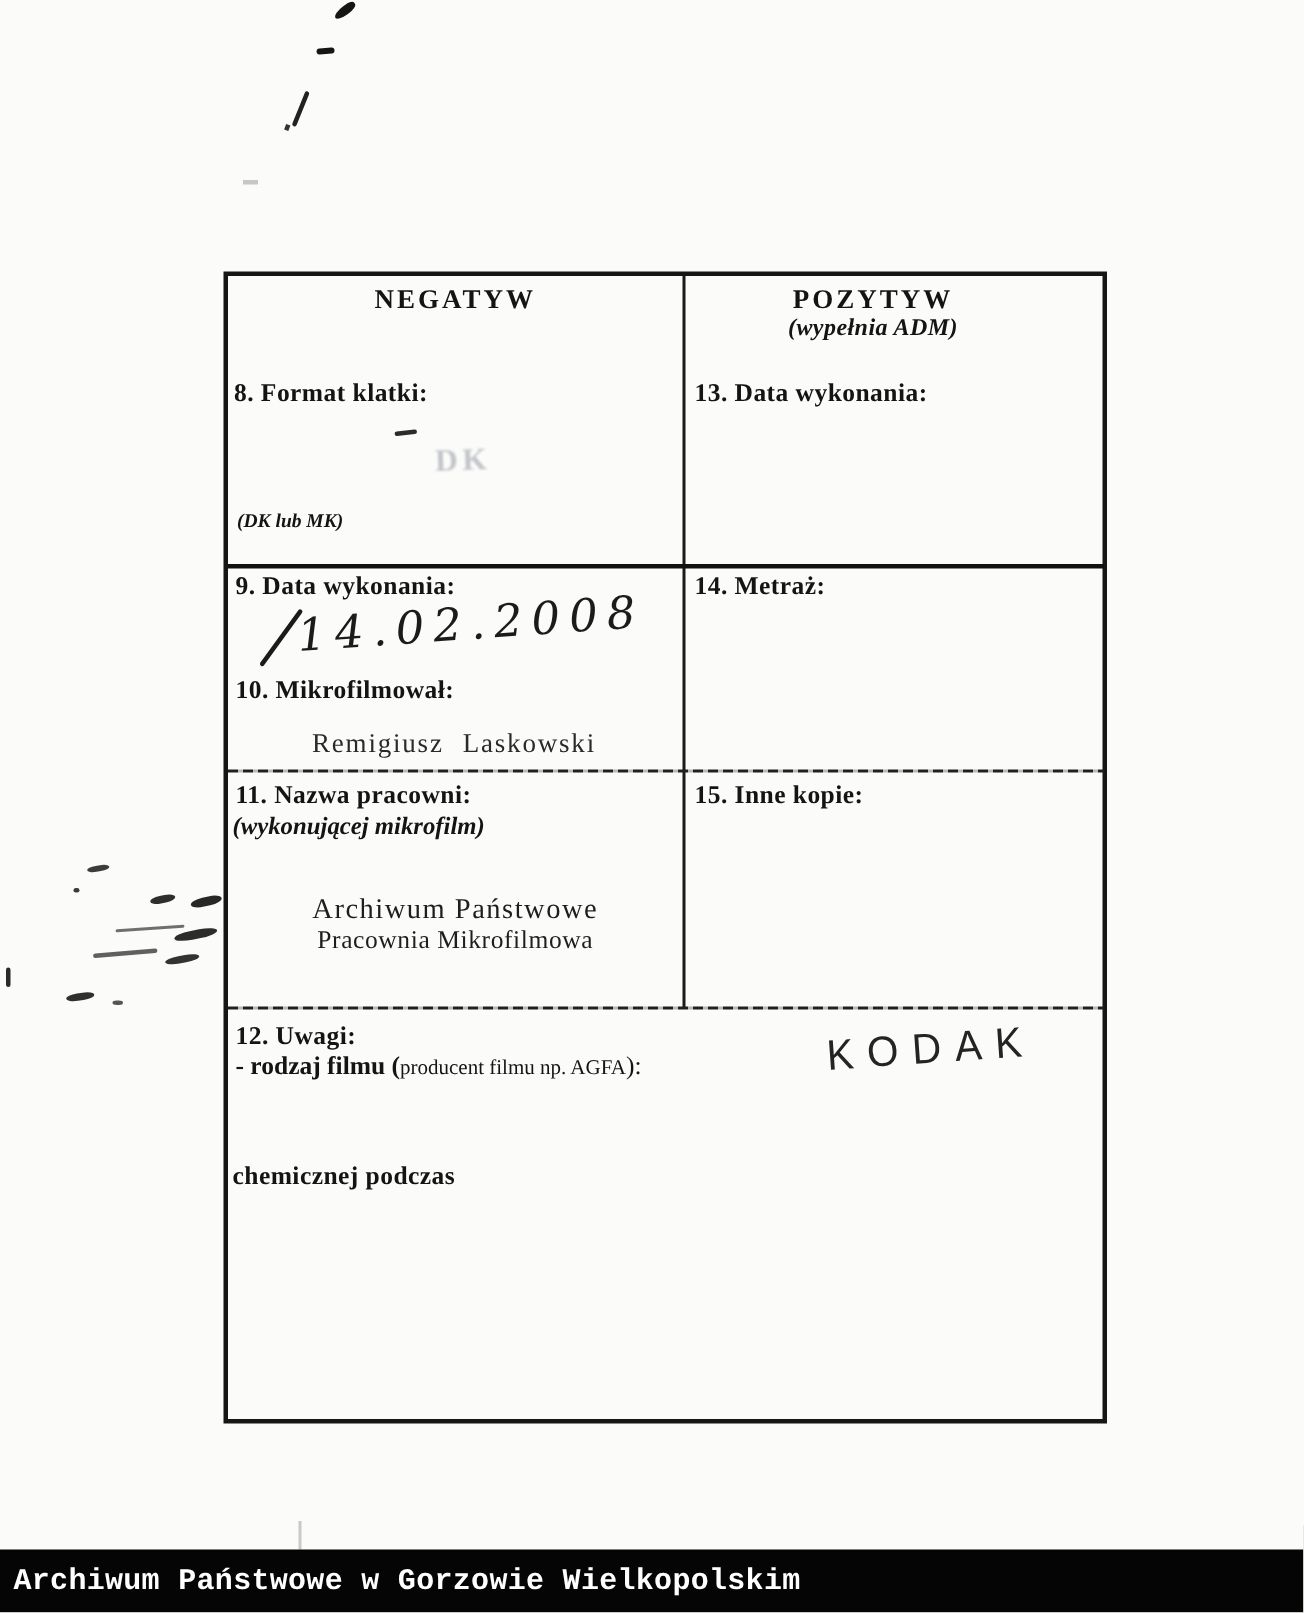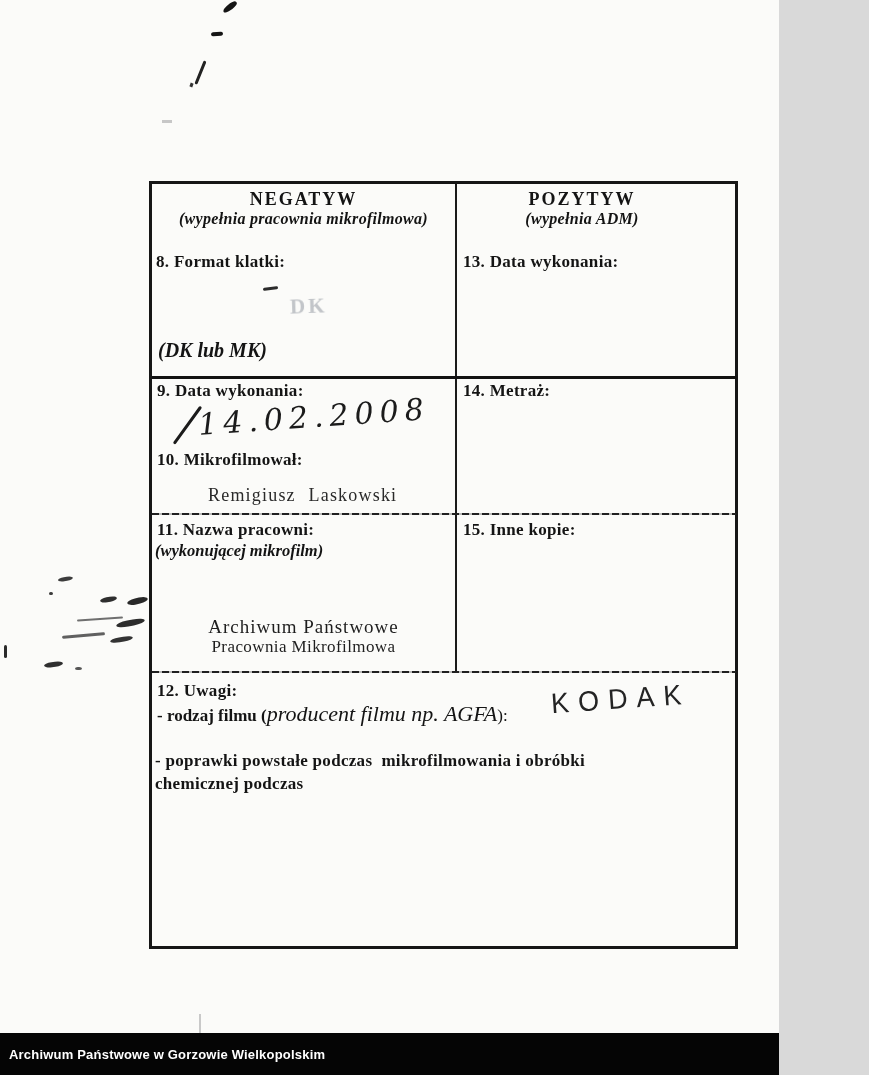--- a/index.html
+++ b/index.html
@@ -1,74 +1,73 @@
 <!DOCTYPE html>
 <html style="--footer-bg: #050505; --footer-fg: #ffffff; --ink: #141414;"><head>
 <meta charset="utf-8">
 <style>
   html,body{margin:0;padding:0;background:#d9d9d9;}
-  .stage{position:relative;width:779px;height:1075px;background:#fbfbf9;overflow:hidden;
+  .stage{position:relative;width:869px;height:1075px;background:#fbfbf9;overflow:hidden;
          font-family:"Liberation Serif",serif;color:var(--ink,#141414);}
   .abs{position:absolute;}
   
   .tbl-outer{left:149px;top:181px;width:589px;height:768px;border:3px solid #161616;box-sizing:border-box;}
   .v-div{left:455px;top:184px;width:2px;height:488px;background:#1a1a1a;}
   .h-div1{left:152px;top:376px;width:584px;height:3px;background:#121212;}
   .h-div2{left:152px;top:513px;width:584px;height:2px;
           background:repeating-linear-gradient(90deg,#202020 0 7px,rgba(32,32,32,.3) 7px 10px);}
   .h-div3{left:152px;top:671px;width:584px;height:2px;
           background:repeating-linear-gradient(90deg,#202020 0 7px,rgba(32,32,32,.3) 7px 10px);}
   
   .hdr{font-weight:bold;font-size:18px;letter-spacing:2px;text-align:center;}
   .hdr-sub{font-weight:bold;font-style:italic;font-size:16px;text-align:center;letter-spacing:.3px;}
   .lbl{font-weight:bold;font-size:17px;letter-spacing:.3px;white-space:nowrap;}
-  .it{font-weight:bold;font-style:italic;font-size:20px;white-space:nowrap;}
+  .it{font-weight:bold;font-style:italic;font-size:13px;white-space:nowrap;}
   .stamp-name{font-size:18px;letter-spacing:1.2px;word-spacing:7px;color:#2a2a2a;white-space:nowrap;}
-  .stamp-block{text-align:center;color:#1e1e1e;margin-top:20px;}
+  .stamp-block{text-align:center;color:#1e1e1e;}
   .stamp-l1{font-size:19px;letter-spacing:1px;line-height:21px;}
   .stamp-l2{font-size:18px;letter-spacing:1px;line-height:21px;}
   .stamp-l3{font-size:17px;letter-spacing:.4px;line-height:20px;}
   .hand-date{font-family:"DejaVu Serif",serif;font-style:italic;font-size:30px;letter-spacing:6px;
              color:#1b1b1b;transform:rotate(-4deg);white-space:nowrap;}
   .hand-caps{font-family:"Liberation Sans",sans-serif;font-weight:400;font-size:27px;letter-spacing:9px;
              color:#242424;transform:rotate(-4deg) scaleY(1.05);white-space:nowrap;}
   .faint-stamp{font-size:21px;font-weight:bold;letter-spacing:3px;color:#c2c5c9;filter:blur(.6px);
                transform:rotate(-2deg);}
   .pre{white-space:pre;}
   .film-line{font-size:17px;white-space:nowrap;}
   .film-line .b{font-weight:bold;}
-  .film-line .i{font-style:italic;font-size:22px;}
+  .film-line .i{font-size:14px;}
   
   .mark{position:absolute;background:#151515;}
   .smudge{position:absolute;background:#3c3c3c;border-radius:50%/62%;}
   
   .footer{left:0;top:1033px;width:869px;height:42px;background:var(--footer-bg,#000);
           display:flex;align-items:center;}
-  .footer-text{font-family:Liberation Sans, sans-serif;font-weight:bold;font-size:13px;
+  .footer-text{font-family:Liberation Mono, monospace;font-weight:bold;font-size:20px;
                color:var(--footer-fg,#fff);padding-left:9px;letter-spacing:.2px;}
 </style>
 </head>
 <body>
 
 <div class="stage">
 
   <div class="mark" style="left:222px;top:4px;width:16px;height:6px;border-radius:60% 40% 50% 50%;transform:rotate(-36deg);"></div>
   <div class="mark" style="left:211px;top:32px;width:12px;height:3.5px;border-radius:2px;transform:rotate(-5deg);"></div>
   <div class="mark" style="left:199px;top:60px;width:2.5px;height:25px;border-radius:2px;background:#222;transform:rotate(22deg);"></div>
   <div class="mark" style="left:190px;top:83px;width:3px;height:4px;background:#333;transform:rotate(20deg);"></div>
   <div class="mark" style="left:162px;top:120px;width:10px;height:3px;background:#a5a5a5;opacity:.6;"></div>
 
   <div class="abs tbl-outer"></div>
   <div class="abs v-div"></div>
   <div class="abs h-div1"></div>
   <div class="abs h-div2"></div>
   <div class="abs h-div3"></div>
 
   <div class="abs hdr" style="left:152px;top:189px;width:303px;">NEGATYW</div>
-  <div class="abs hdr-sub" style="left:152px;top:210px;width:303px;">(wypełnia pracownia mikrofilmowa)</div>
   <div class="abs hdr" style="left:457px;top:189px;width:250px;">POZYTYW</div>
   <div class="abs hdr-sub" style="left:457px;top:210px;width:250px;">(wypełnia ADM)</div>
 
   <div class="abs lbl" style="left:156px;top:252px;">8. Format klatki:</div>
   <div class="mark" style="left:263px;top:287px;width:15px;height:2.5px;border-radius:2px;background:#2b2b2b;transform:rotate(-7deg);"></div>
   <div class="abs faint-stamp" style="left:290px;top:294px;">DK</div>
   <div class="abs it" style="left:158px;top:339px;">(DK lub MK)</div>
 
   <div class="abs lbl" style="left:463px;top:252px;">13. Data wykonania:</div>
 
@@ -87,21 +86,20 @@
     <div class="stamp-l3">Pracownia Mikrofilmowa</div>
   </div>
 
   <div class="abs lbl" style="left:463px;top:520px;">15. Inne kopie:</div>
 
   <div class="abs lbl" style="left:157px;top:681px;">12. Uwagi:</div>
   <div class="abs film-line" style="left:157px;top:701px;">
     <span class="b">- rodzaj filmu (</span><span class="i">producent filmu np. AGFA</span><span>):</span>
   </div>
   <div class="abs hand-caps" style="left:551px;top:684px;">KODAK</div>
-  <div class="abs lbl pre" style="left:155px;top:751px;">- poprawki powstałe podczas  mikrofilmowania i obróbki</div>
   <div class="abs lbl" style="left:155px;top:774px;">chemicznej podczas</div>
 
   <div>
     <div class="smudge" style="left:58px;top:577px;width:15px;height:4px;transform:rotate(-9deg);"></div>
     <div class="smudge" style="left:49px;top:592px;width:4px;height:3px;"></div>
     <div class="smudge" style="left:100px;top:597px;width:17px;height:5px;transform:rotate(-11deg);background:#2e2e2e;"></div>
     <div class="smudge" style="left:127px;top:598px;width:21px;height:6px;transform:rotate(-13deg);background:#282828;"></div>
     <div class="smudge" style="left:77px;top:618px;width:46px;height:2px;transform:rotate(-4deg);background:#6f6f6f;border-radius:2px;"></div>
     <div class="smudge" style="left:116px;top:620px;width:29px;height:6px;transform:rotate(-11deg);background:#2c2c2c;"></div>
     <div class="smudge" style="left:62px;top:634px;width:43px;height:3px;transform:rotate(-5deg);background:#606060;border-radius:2px;"></div>

